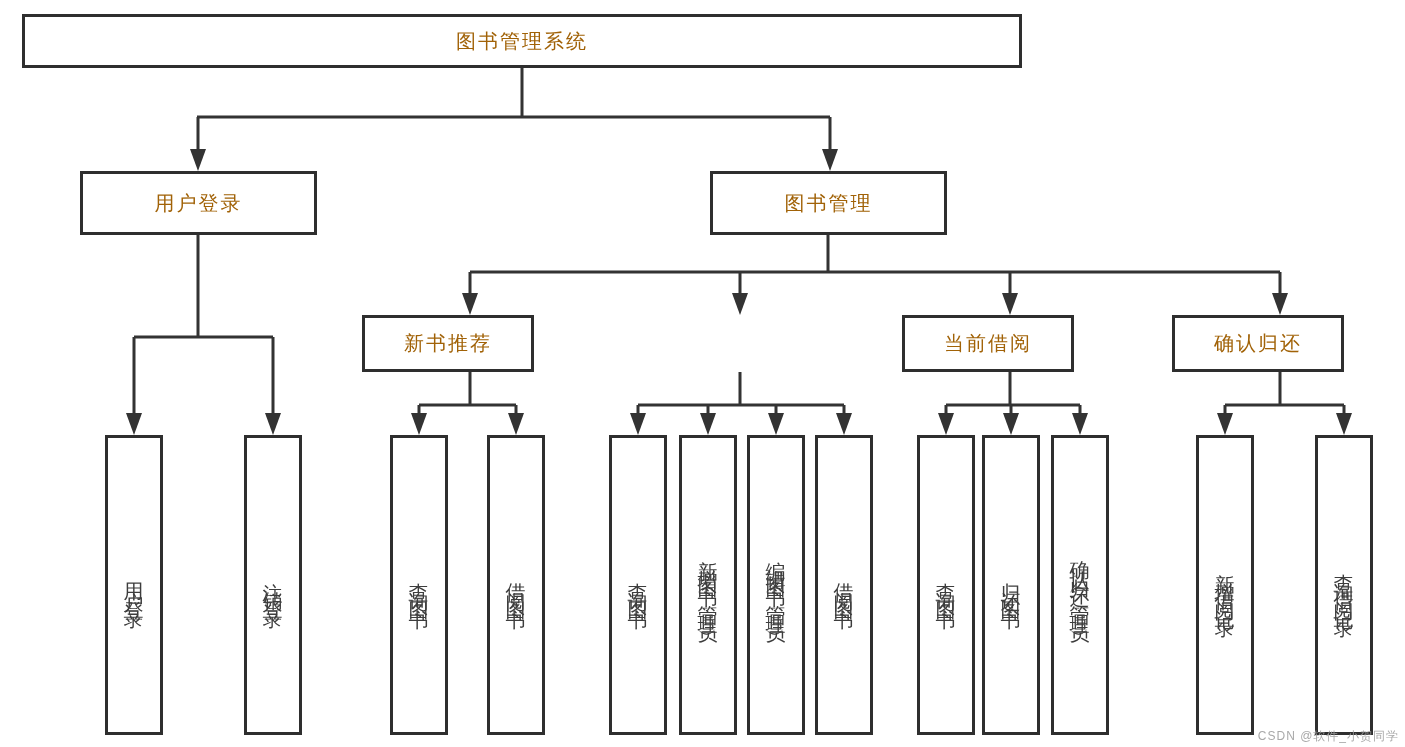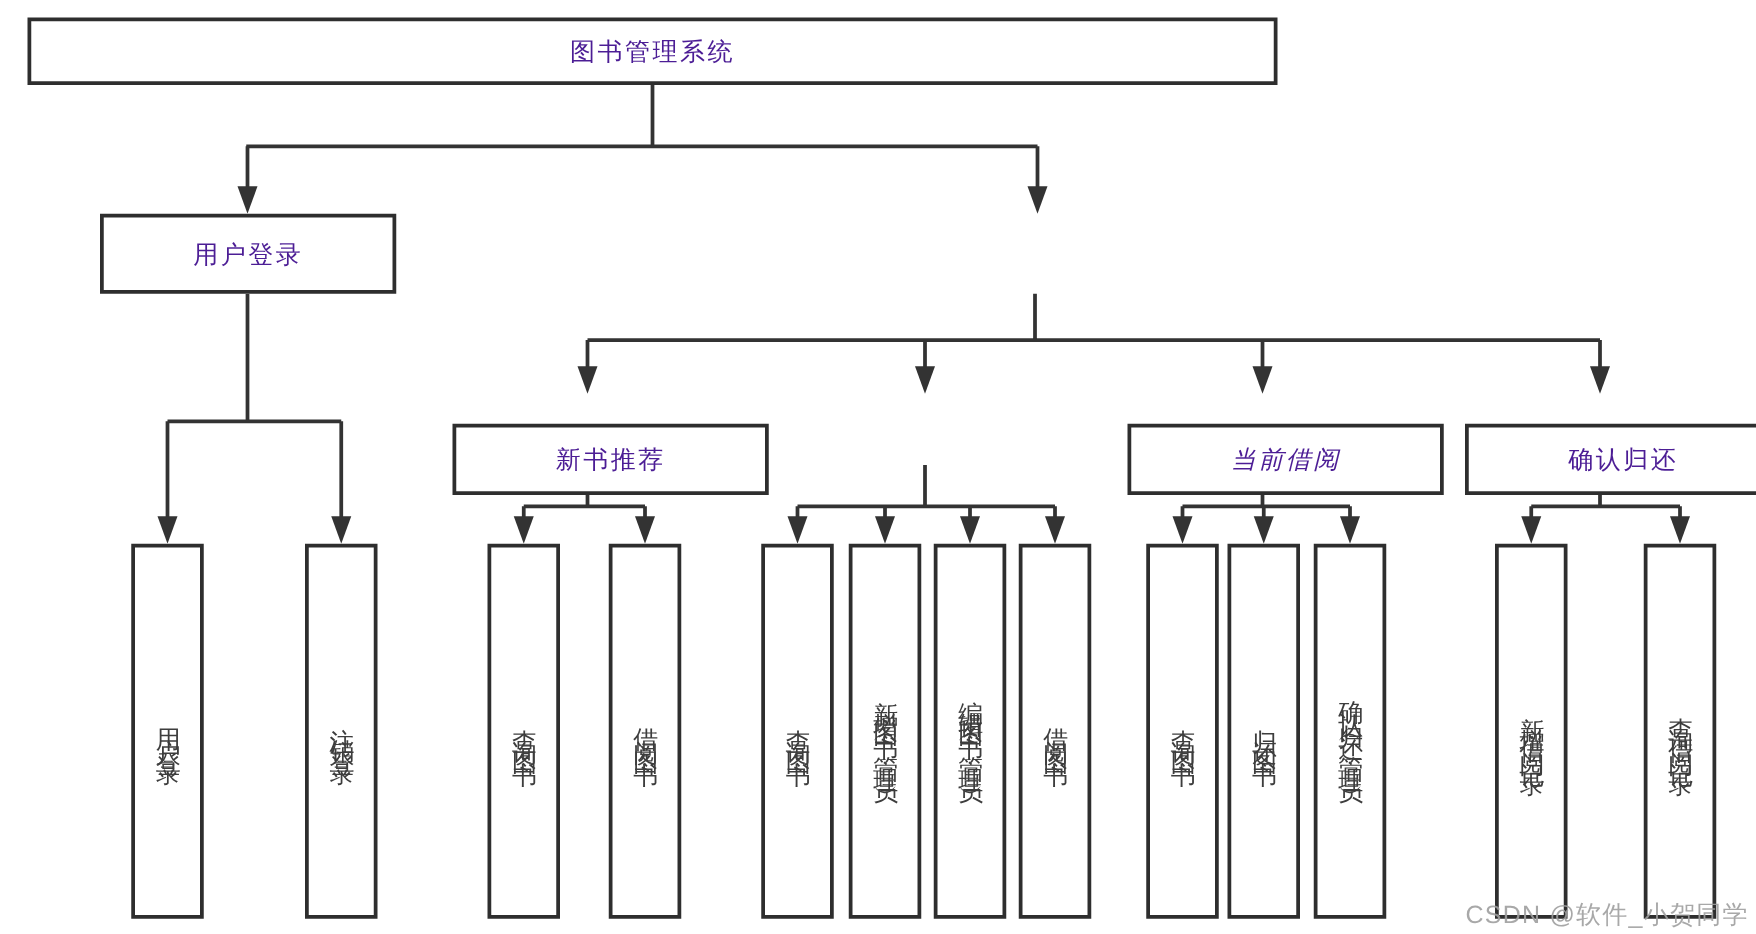--- a/index.html
+++ b/index.html
@@ -33,28 +33,28 @@
     stroke: none;
   }
   .node {
     position: absolute;
     box-sizing: border-box;
     border: 3px solid #2e2e2e;
     background: #ffffff;
     display: flex;
     align-items: center;
     justify-content: center;
-    color: #4c1d95;
+    color: #a16207;
     font-size: 20px;
     letter-spacing: 2px;
     white-space: nowrap;
   }
   .node.root   { left: 22px;  top: 14px;  width: 1000px; height: 54px; }
   .node.lvl2   { top: 171px;  width: 237px; height: 64px; }
-  .node.lvl3   { top: 315px;  width: 253px; height: 57px; margin-top: 24px; }
+  .node.lvl3   { top: 315px;  width: 172px; height: 57px; }
   .leaf {
     position: absolute;
     box-sizing: border-box;
     border: 3px solid #2e2e2e;
     background: #ffffff;
     top: 435px;
     width: 58px;
     height: 300px;
     display: flex;
     align-items: center;
@@ -66,21 +66,21 @@
     font-size: 20px;
     letter-spacing: 9px;
     line-height: 1;
     color: #3d3d3d;
     white-space: nowrap;
   }
   .watermark {
     position: absolute;
     right: 6px;
     bottom: 2px;
-    font-size: 20px;
+    font-size: 12px;
     color: rgba(158, 158, 158, 0.9);
     letter-spacing: 1px;
     z-index: 5;
     white-space: nowrap;
   }
 </style>
 </head>
 <body>
 
 <div class="canvas">
@@ -128,25 +128,28 @@
     </g>
   </svg>
 
   <div class="node root">
     <span>图书管理系统</span>
   </div>
 
   <div class="node lvl2" style="left:80px;">
     <span>用户登录</span>
   </div>
+  <div class="node lvl2" style="left:710px;">
+    <span>图书管理</span>
+  </div>
 
   <div class="node lvl3" style="left:362px;">
     <span>新书推荐</span>
   </div>
-  <div class="node lvl3" style="left:902px;font-style:italic;">
+  <div class="node lvl3" style="left:902px;">
     <span>当前借阅</span>
   </div>
   <div class="node lvl3" style="left:1172px;">
     <span>确认归还</span>
   </div>
 
   <div class="leaf" style="left:105px;">
     <span class="vtext">用户登录</span>
   </div>
   <div class="leaf" style="left:244px;">

